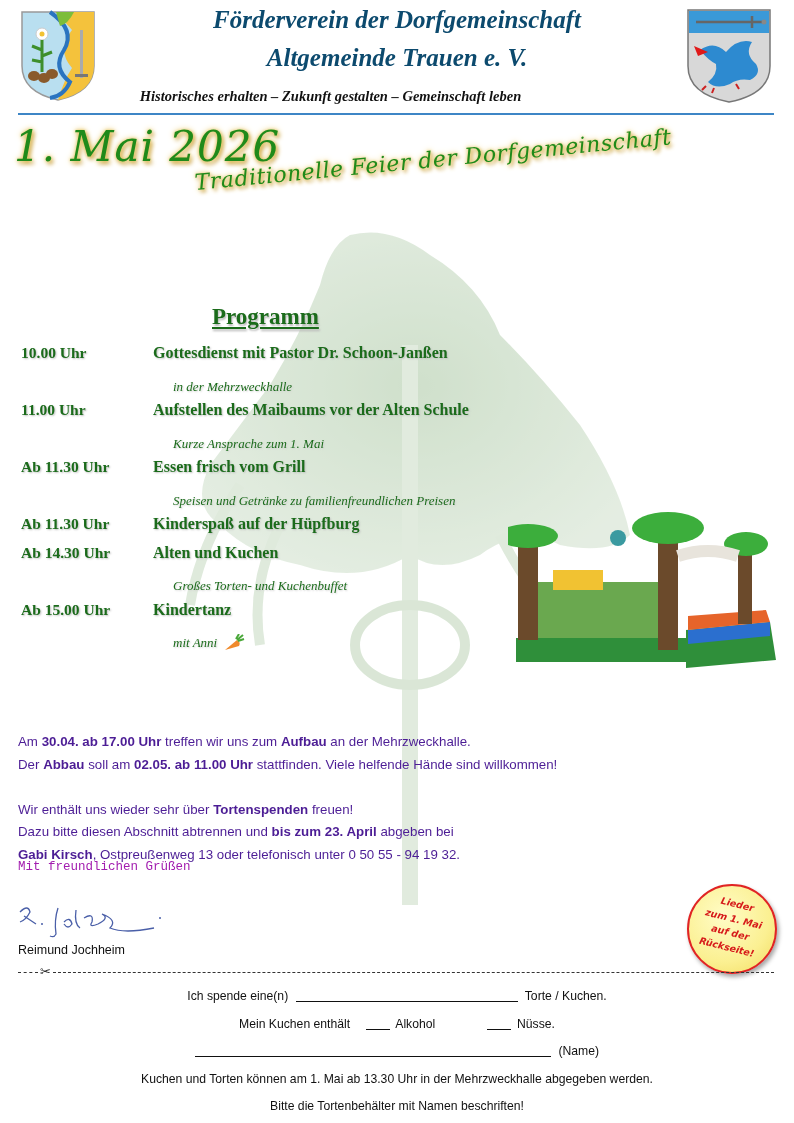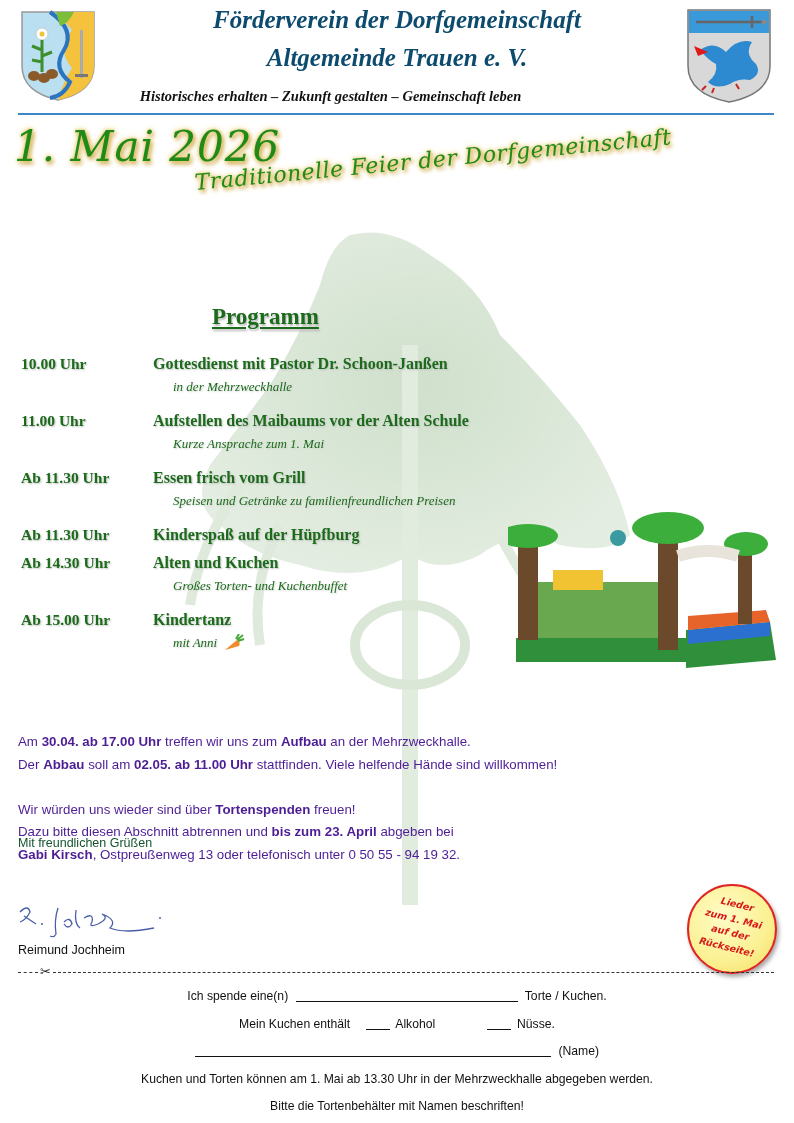--- a/index.html
+++ b/index.html
@@ -20,35 +20,35 @@
     text-shadow: 0 0 3px #e7c868, 0 0 6px #e7c868, 2px 3px 4px #c9a24a; letter-spacing: 1px; }
   .title-sub { left: 196px; top: 170px; font-family: "DejaVu Serif", serif; font-style: italic; font-size: 22px; color: #1f8a1a;
     text-shadow: 0 0 3px #e7c868, 0 0 6px #e7c868, 2px 3px 4px #c9a24a; transform: rotate(-5.5deg); transform-origin: left bottom; letter-spacing: 0.5px; }
 
   
   .tree { left: 180px; top: 225px; width: 460px; height: 680px; opacity: 0.55; }
 
   
   .prog-heading { left: 212px; top: 304px; font-family: "Liberation Serif", serif; font-weight: bold; font-size: 23px; color: #1b6b1b; text-decoration: underline; text-underline-offset: 3px; text-shadow: 1px 2px 2px #b8b8b8; }
   .prog { left: 21px; top: 344px; width: 520px; font-family: "Liberation Serif", serif; color: #1b6b1b; }
-  .prog-row { display: flex; height: 28.5px; align-items: flex-end; }
+  .prog-row { display: flex; height: 28.5px; align-items: flex-start; }
   .prog-time { width: 132px; font-weight: bold; font-size: 15.5px; text-shadow: 1px 1px 2px #c0c0c0; }
   .prog-title { font-weight: bold; font-size: 16px; text-shadow: 1px 1px 2px #c0c0c0; }
   .prog-note { height: 28.5px; display: flex; align-items: center; padding-left: 152px; font-style: italic; font-size: 13px; text-shadow: 1px 1px 2px #d0d0d0; }
   .carrot { display: inline-block; width: 22px; height: 18px; margin-left: 6px; vertical-align: middle; }
 
   
   .castle { left: 508px; top: 510px; width: 270px; height: 160px; }
 
   
   .body-text { left: 18px; top: 731px; width: 700px; font-family: "Liberation Sans", sans-serif; font-size: 13.3px; line-height: 22.5px; color: #4c1d95; }
   .body-text p { margin: 0; }
   .body-text .gap { height: 22.5px; }
 
-  .greet { left: 18px; top: 836px; font-size: 12.5px; color: #14532d; }
+  .greet { left: 18px; top: 860px; font-size: 12.5px; color: #a21caf; font-family: Liberation Mono, monospace; }
   .signature { left: 14px; top: 900px; width: 150px; height: 42px; }
   .signer { left: 18px; top: 943px; font-size: 12.5px; color: #111; }
 
   
   .badge { left: 687px; top: 884px; width: 86px; height: 86px; border-radius: 50%; background: radial-gradient(circle at 40% 35%, #fffcc6 0%, #fbf092 60%, #f1db5e 100%); border: 2px solid #e02424; box-shadow: 2px 3px 4px rgba(0,0,0,0.35); }
   .badge-text { position: absolute; left: 0; top: 11px; width: 86px; text-align: center; transform: rotate(14deg); color: #d61a1a; font-family: "DejaVu Sans", sans-serif; font-style: italic; font-weight: bold; font-size: 9.5px; line-height: 14.5px; }
 
   
   .cutline { left: 18px; top: 963px; width: 756px; height: 16px; display: flex; align-items: center; font-family: "DejaVu Sans", sans-serif; font-size: 12px; color: #222; }
   .cut-dash { flex: 1; border-top: 1.5px dashed #333; height: 0; margin-top: 2px; }
@@ -178,21 +178,21 @@
     <ellipse cx="238" cy="34" rx="22" ry="12" fill="#3cae3c"></ellipse>
     <path d="M170 46 Q200 36 230 46" stroke="#e8e4dc" stroke-width="12" fill="none"></path>
     <circle cx="110" cy="28" r="8" fill="#3a9aa0"></circle>
   </svg>
 </div>
 
 <div class="abs body-text">
   <p><span>Am </span><b>30.04. ab 17.00 Uhr</b><span> treffen wir uns zum </span><b>Aufbau</b><span> an der Mehrzweckhalle.</span></p>
   <p><span>Der </span><b>Abbau</b><span> soll am </span><b>02.05. ab 11.00 Uhr</b><span> stattfinden. Viele helfende Hände sind willkommen!</span></p>
   <div class="gap"></div>
-  <p><span>Wir würden uns wieder sind über </span><b>Tortenspenden</b><span> freuen!</span></p>
+  <p><span>Wir enthält uns wieder sehr über </span><b>Tortenspenden</b><span> freuen!</span></p>
   <p><span>Dazu bitte diesen Abschnitt abtrennen und </span><b>bis zum 23. April</b><span> abgeben bei</span></p>
   <p><b>Gabi Kirsch</b><span>, Ostpreußenweg 13 oder telefonisch unter 0 50 55 - 94 19 32.</span></p>
 </div>
 
 <div class="abs greet">Mit freundlichen Grüßen</div>
 <div class="abs signature">
   <svg width="150" height="42" viewBox="0 0 150 42">
     <path d="M6 12 Q14 4 16 12 Q12 20 6 22 M10 16 L22 24" stroke="#4a5fa8" stroke-width="1.3" fill="none"></path>
     <circle cx="28" cy="24" r="1" fill="#4a5fa8"></circle>
     <path d="M44 8 Q40 20 42 34 Q40 38 36 36 M50 22 Q56 16 58 24 Q54 30 50 24 M62 10 Q60 24 66 28 M70 18 Q80 12 78 22 Q74 28 84 24 Q96 18 88 14 Q104 20 96 28 Q110 34 140 28" stroke="#4a5fa8" stroke-width="1.3" fill="none"></path>

